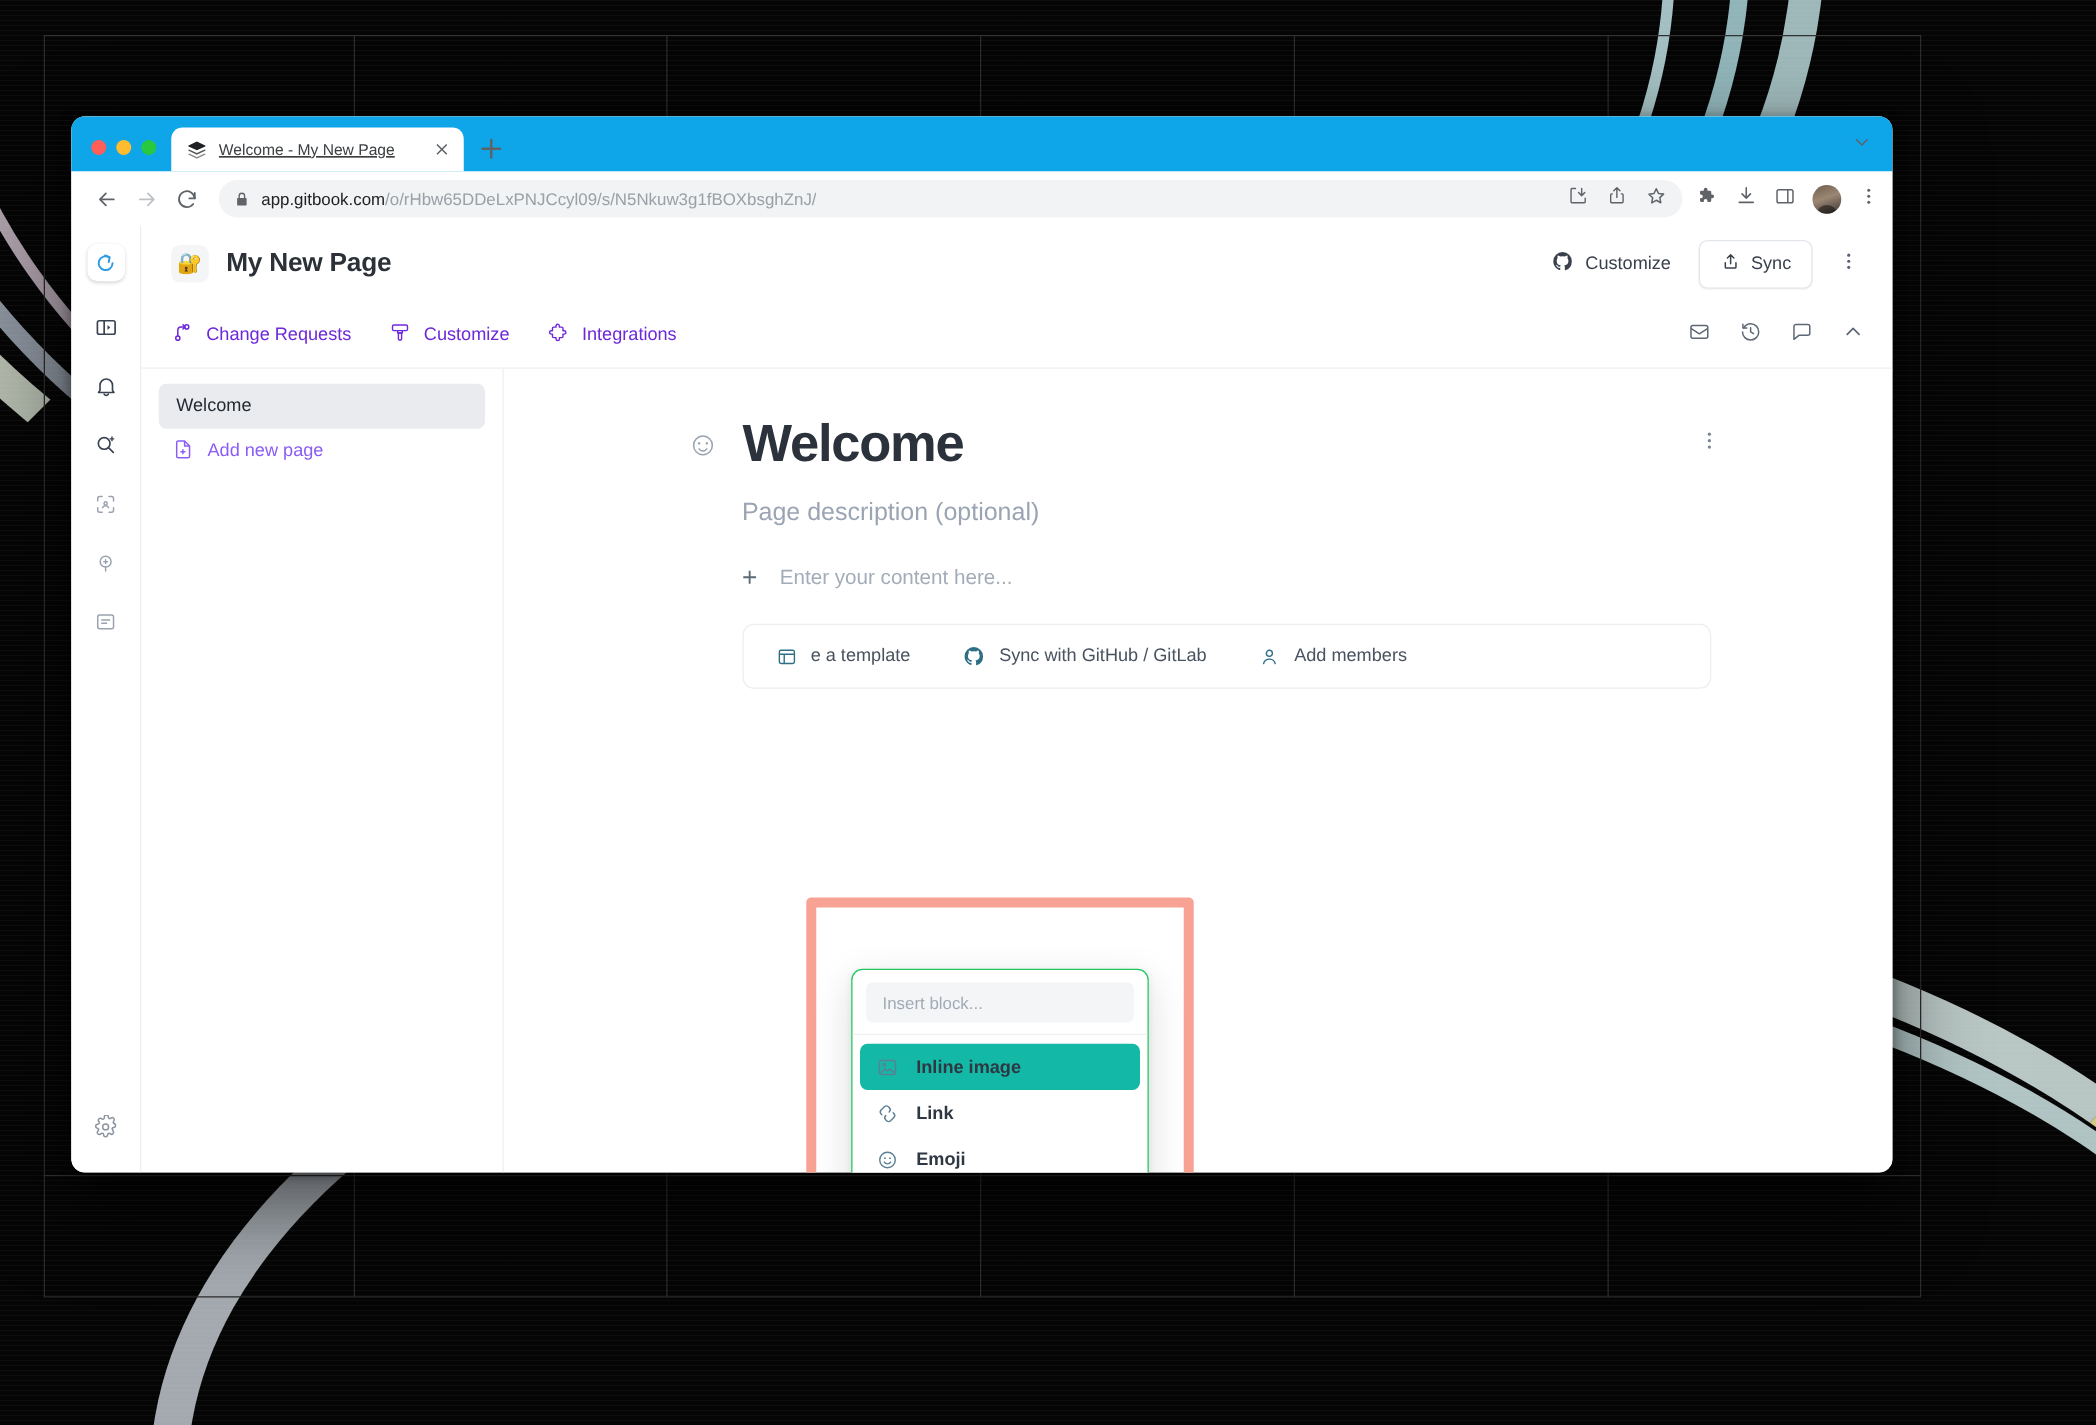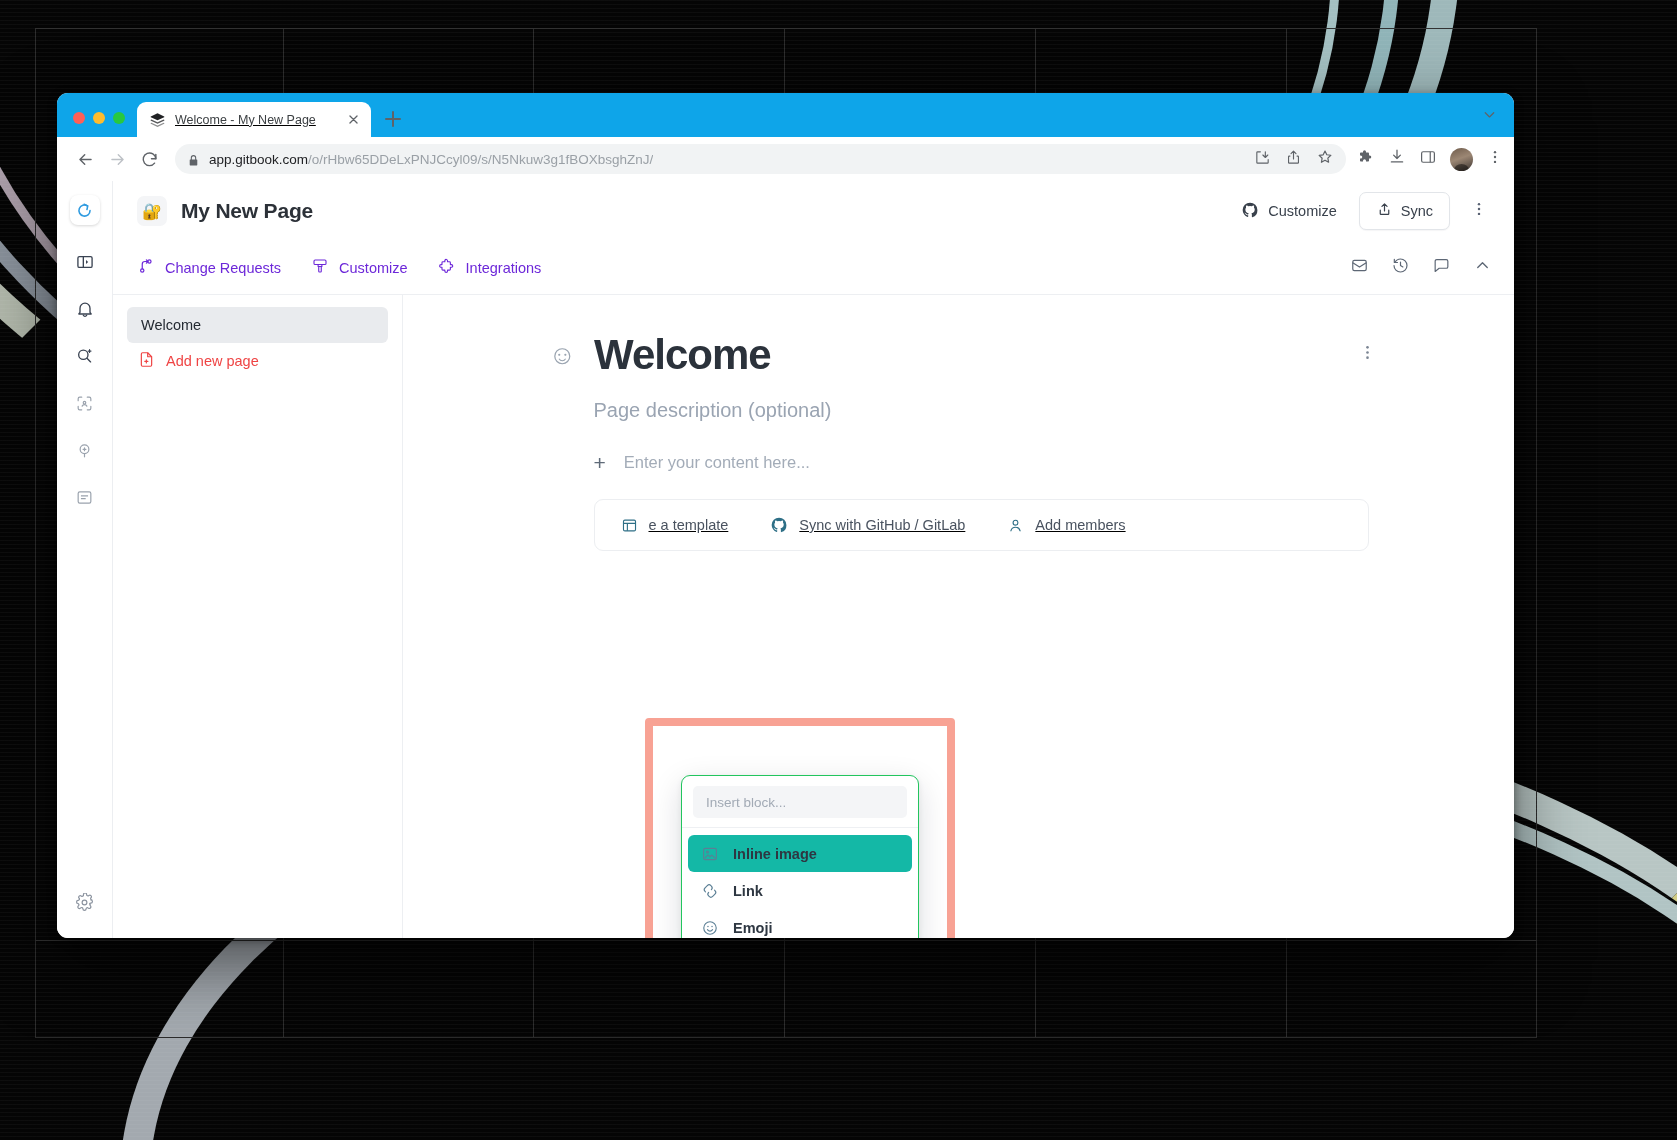--- a/index.html
+++ b/index.html
@@ -177,21 +177,21 @@
 
   .body { flex: 1; display: flex; min-height: 0; position: relative; }
 
   
   .tree { width: 290px; flex: none; border-right: 1px solid #edeff2; padding: 12px 14px 0 14px; }
   .tree-item {
     height: 36px; display: flex; align-items: center; gap: 10px;
     padding: 0 14px; border-radius: 6px; font-size: 14.5px; color: #3a4350;
   }
   .tree-item.active { background: #e9ebee; color: #242a32; }
-  .tree-item.muted { color: #ef4444; padding-left: 10px; }
+  .tree-item.muted { color: #8b5cf6; padding-left: 10px; }
 
   
   .doc { flex: 1; padding: 36px 40px 0 40px; position: relative; min-width: 0; }
   .doc-inner { max-width: 820px; margin: 0 auto; position: relative; }
   .doc-title-row { display: flex; align-items: center; gap: 18px; }
   .doc-emoji { font-size: 27px; color: #9aa4b0; line-height: 1; }
   .doc-title { font-size: 42px; font-weight: 700; color: #2b323b; letter-spacing: -1px; }
   .doc-kebab { position: absolute; right: -8px; top: 12px; color: #7b8593; }
   .doc-desc { margin-top: 20px; padding-left: 45px; font-size: 20px; color: #9aa4b2; }
 
@@ -200,21 +200,20 @@
     display: flex; align-items: center; gap: 18px;
     font-size: 16.5px; color: #a3acb8;
   }
   .plus { font-size: 21px; color: #5f6a78; line-height: 1; font-weight: 300; }
 
   .quickrow {
     margin: 26px 0 0 45px; height: 52px;
     border: 1px solid #eceef1; border-radius: 9px;
     display: flex; align-items: center; gap: 42px; padding: 0 26px;
     max-width: 790px;
-    text-decoration: underline;
   }
   .quick-item { display: flex; align-items: center; gap: 11px; font-size: 14.5px; color: #49525f; white-space: nowrap; }
   .quick-ico { color: #2e6f86; display: flex; }
 
   
   .highlight {
     position: absolute;
     left: 532px; top: 423px; width: 310px; height: 430px;
     border: 8px solid #f8a294; border-radius: 4px;
     pointer-events: none; z-index: 40;

